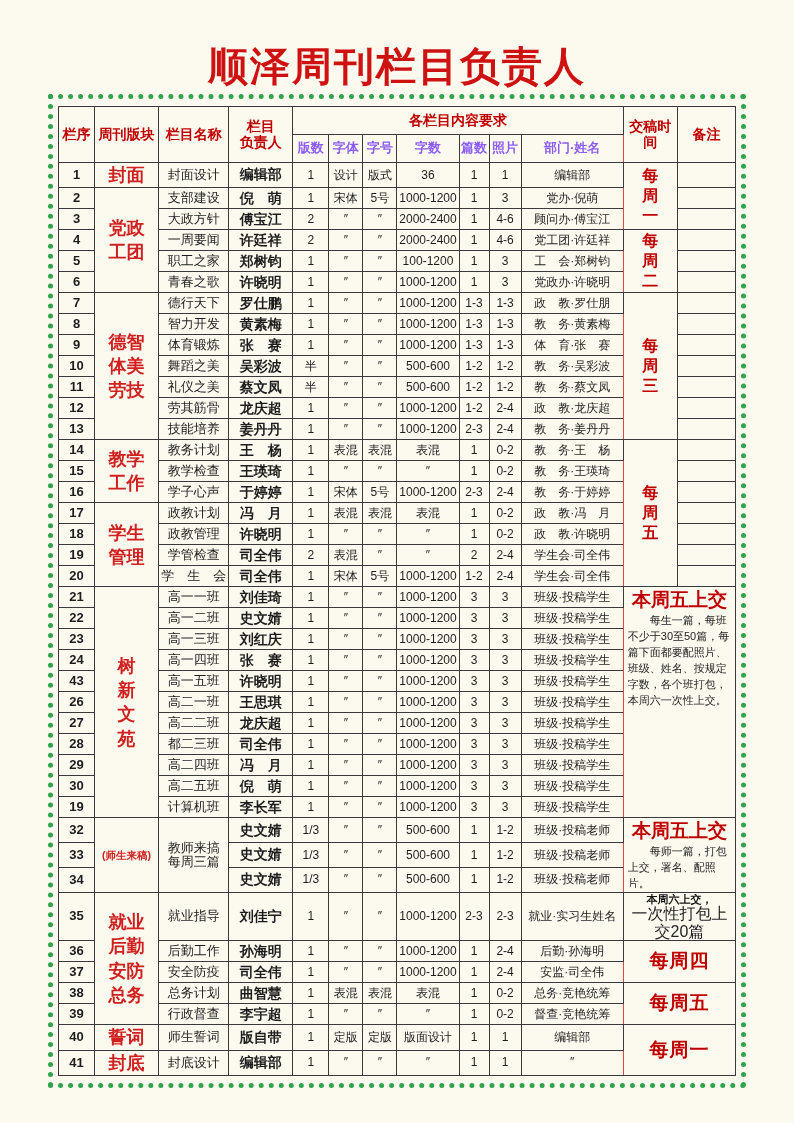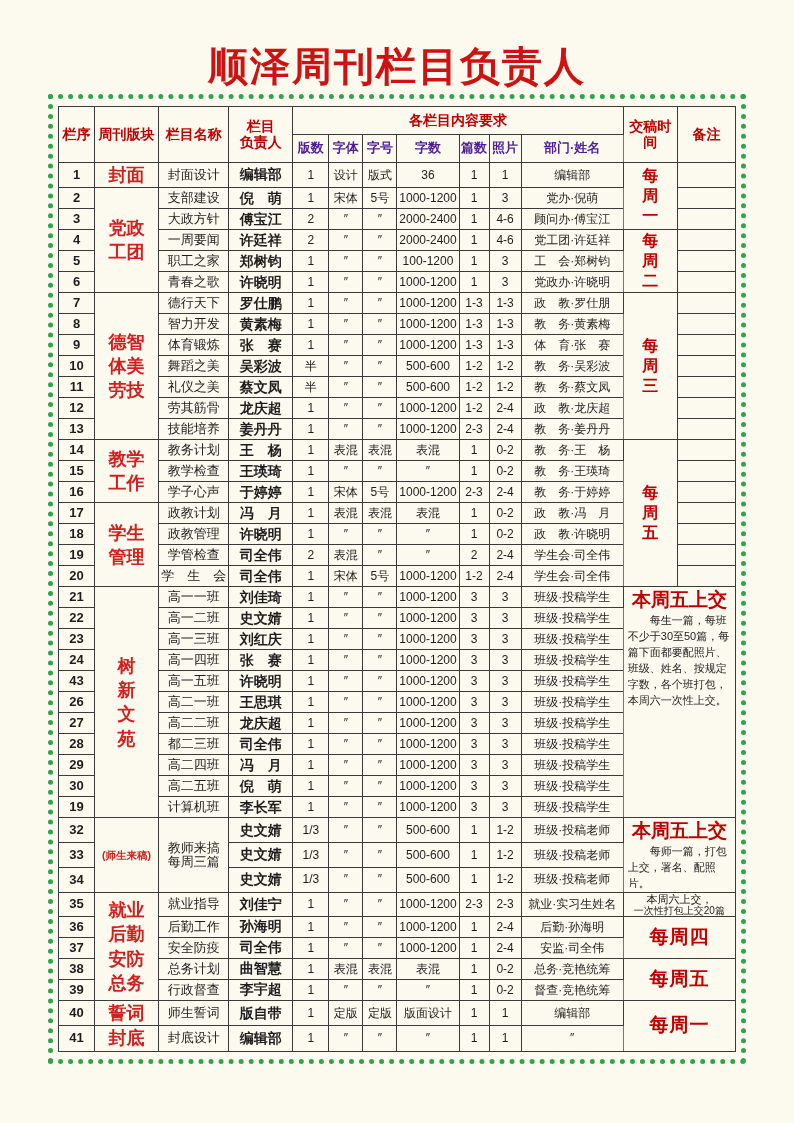--- a/index.html
+++ b/index.html
@@ -27,42 +27,42 @@
   }
   table{border-collapse:collapse;width:100%;table-layout:fixed;}
   th,td{
     border:1px solid #3a3a3a;
     padding:0 1px;
     text-align:center;
     vertical-align:middle;
     overflow:hidden;
   }
   thead th{color:#C00000;font-size:14px;font-weight:bold;height:27px;line-height:1.1;}
-  tr.subhead th{color:#4c1d95;font-size:13px;margin-left:35px;}
+  tr.subhead th{color:#8b5cf6;font-size:13px;margin-left:35px;}
   td{font-size:13px;height:20px;line-height:1.1;}
   .c-no{font-weight:bold;font-size:13px;}
   .c-section{color:#D02020;font-weight:bold;white-space:pre-line;font-size:18px;line-height:1.35;}
   .c-section.small{font-size:10.5px;line-height:1.2;text-align:center;}
   .c-name{font-size:13px;white-space:pre-line;}
   .c-person{font-weight:bold;font-size:14px;}
   .c-num{font-size:12px;}
   .c-dept{font-size:12px;}
   .c-note-empty{background:transparent;}
   .redl{border-left:1.5px solid #E0493B !important;}
   tr.gs td{border-top:1.5px solid #E0493B;}
   .c-time-v{
     color:#C00000;font-weight:bold;font-size:16px;
     white-space:pre-line;line-height:1.25;
   }
   .c-time-h{color:#C00000;font-weight:bold;font-size:19px;letter-spacing:1px;}
   .c-note-block{vertical-align:top;border-radius:20px;}
   .note-title{color:#C00000;font-weight:bold;font-size:19px;text-align:center;margin:3px 0 2px 0;}
   .note-body{font-size:11px;text-align:left;padding:0 3px;line-height:1.45;text-indent:2em;color:#222;}
-  .note2-title{font-weight:normal;font-size:11px;line-height:1.1;color:#111;}
-  .note2-body{font-size:10px;line-height:1.1;color:#222;}
+  .note2-title{font-weight:bold;font-size:11px;line-height:1.1;color:#111;}
+  .note2-body{font-size:16px;line-height:1.1;color:#222;}
 </style>
 </head>
 <body>
 
 <div class="page">
   <h1 class="title">顺泽周刊栏目负责人</h1>
   <div class="frame">
     <table>
       <colgroup>
         <col style="width:36px">

